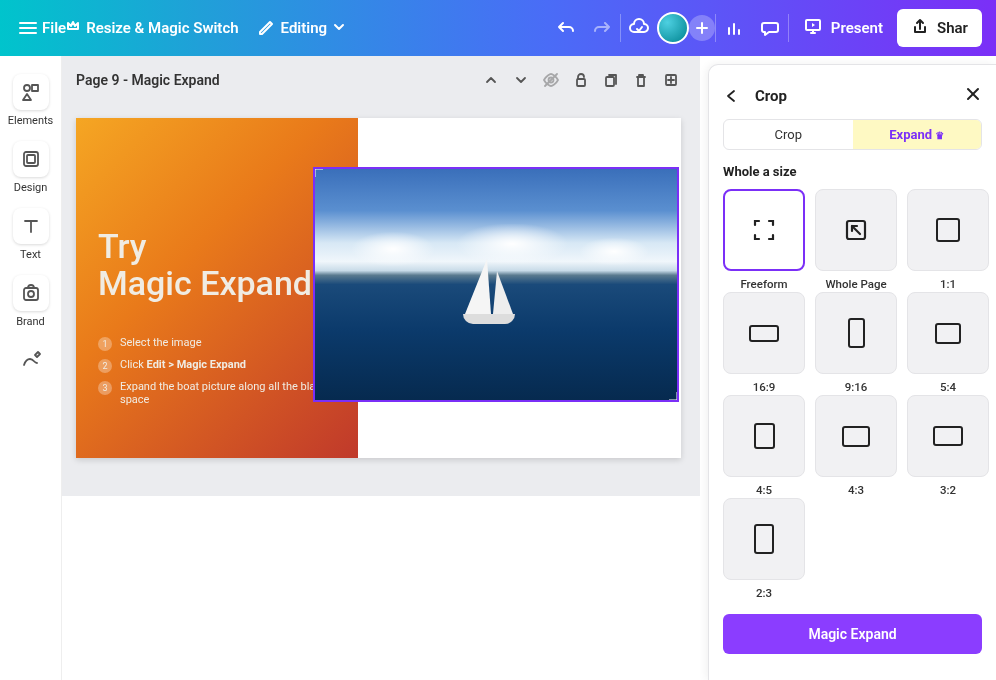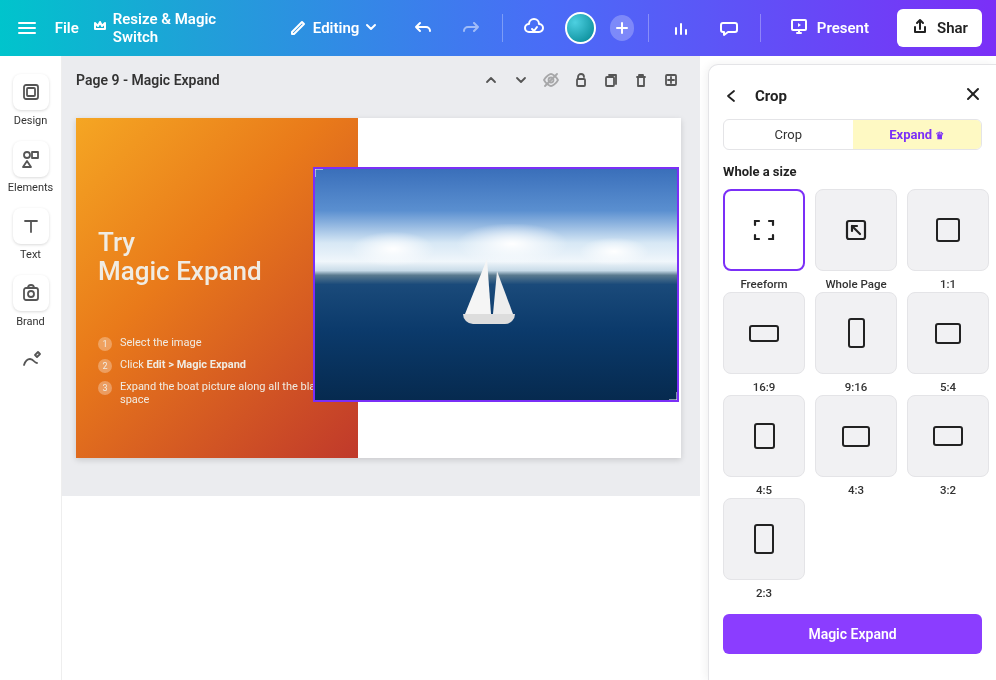--- a/index.html
+++ b/index.html
@@ -2,21 +2,21 @@
 <html><head>
 <meta charset="utf-8">
 <style>
   * { box-sizing: border-box; margin: 0; padding: 0; font-family: -apple-system, BlinkMacSystemFont, "Segoe UI", Roboto, sans-serif; }
   html, body { width: 996px; height: 680px; overflow: hidden; background: #fff; }
 
   
   .topbar {
     height: 56px;
     background: linear-gradient(90deg, #00c4cc 0%, #20a0d8 20%, #4a6cf7 55%, #7b2ff7 100%);
-    display: flex; align-items: center; padding: 0 14px; gap: 14px;
+    display: flex; align-items: center; padding: 0 14px; 
     color: #fff; font-weight: 600; font-size: 15px;
   }
   .hamburger { width: 28px; height: 28px; cursor: pointer; display:flex; align-items:center; justify-content:center;}
   .topbar .item { display: flex; align-items: center; gap: 6px; cursor: pointer; }
   .topbar .spacer { flex: 1; }
   .icon-btn { width: 36px; height: 36px; display:flex; align-items:center; justify-content:center; cursor:pointer; border-radius:4px;}
   .avatar { width: 32px; height: 32px; border-radius: 50%; background: radial-gradient(circle at 30% 30%, #4dd0e1, #00838f); border: 2px solid #fff; }
   .plus-circle { width: 26px; height:26px; border-radius:50%; background:rgba(255,255,255,0.25); display:flex;align-items:center;justify-content:center;}
   .present-btn { display:flex; align-items:center; gap:8px; padding:6px 14px; cursor:pointer;}
   .share-btn { background:#fff; color:#222; border-radius:6px; padding:8px 14px; display:flex; align-items:center; gap:8px; cursor:pointer; font-weight:600;}
@@ -44,21 +44,21 @@
   .ph-icon { width:30px; height:30px; display:flex;align-items:center;justify-content:center; color:#555; cursor:pointer;}
 
   .slide {
     position:relative; width:605px; height:340px;
     background:#fff; box-shadow: 0 2px 6px rgba(0,0,0,0.15);
   }
   .slide-bg {
     position:absolute; left:0; top:0; width:282px; height:340px;
     background: linear-gradient(135deg, #f5a623 0%, #e97a1a 40%, #c0392b 100%);
   }
-  .slide-title { position:absolute; left:22px; top:110px; color:#f0ece3; font-size:26px; line-height:1.1; font-weight:500;}
+  .slide-title { position:absolute; left:22px; top:110px; color:#f0ece3; font-size:34px; line-height:1.1; font-weight:500;}
   .slide-steps { position:absolute; left:22px; top:218px; color:#f0ece3; font-size:11px; width:240px;}
   .step-row { display:flex; gap:8px; margin-bottom:7px; align-items:flex-start;}
   .step-num { width:14px;height:14px;border-radius:50%;background:rgba(255,255,255,0.3); font-size:9px; display:flex;align-items:center;justify-content:center; flex-shrink:0; margin-top:1px;}
   .step-text b { font-weight:700;}
 
   .sel-image {
     position:absolute; left:237px; top:49px; width:366px; height:235px;
     border:2px solid #7b2ff7;
     background: linear-gradient(to bottom, #3a6fba 0%, #5a8fd0 18%, #d7e8f5 32%, #f0f6fb 40%, #c8dbe8 44%, #5a7a8f 46%, #1a4a7a 50%, #0b3a6b 70%, #062a4f 100%);
     overflow:hidden;
@@ -200,35 +200,35 @@
           <path d="M9 12 V3 M6 6 L9 3 L12 6 M4 10 V15 H14 V10"></path>
         </svg></span>
     <span>Shar</span>
   </div>
 </div>
 
 <div class="leftrail">
   <div class="rail-item">
     <div class="rail-icon">
         <svg width="22" height="22" class="dicon">
-          <rect x="4" y="4" width="14" height="14" rx="2"></rect>
-          <rect x="7" y="7" width="8" height="8" rx="1"></rect>
-        </svg>
-      </div>
-    <div class="rail-label">Design</div>
+          <circle cx="7" cy="7" r="3"></circle>
+          <rect x="12" y="4" width="6" height="6"></rect>
+          <polygon points="7,13 11,19 3,19"></polygon>
+        </svg>
+      </div>
+    <div class="rail-label">Elements</div>
   </div>
   <div class="rail-item">
     <div class="rail-icon">
         <svg width="22" height="22" class="dicon">
-          <circle cx="7" cy="7" r="3"></circle>
-          <rect x="12" y="4" width="6" height="6"></rect>
-          <polygon points="7,13 11,19 3,19"></polygon>
-        </svg>
-      </div>
-    <div class="rail-label">Elements</div>
+          <rect x="4" y="4" width="14" height="14" rx="2"></rect>
+          <rect x="7" y="7" width="8" height="8" rx="1"></rect>
+        </svg>
+      </div>
+    <div class="rail-label">Design</div>
   </div>
   <div class="rail-item">
     <div class="rail-icon">
         <svg width="22" height="22" class="dicon">
           <line x1="5" y1="6" x2="17" y2="6"></line>
           <line x1="11" y1="6" x2="11" y2="17"></line>
         </svg>
       </div>
     <div class="rail-label">Text</div>
   </div>

